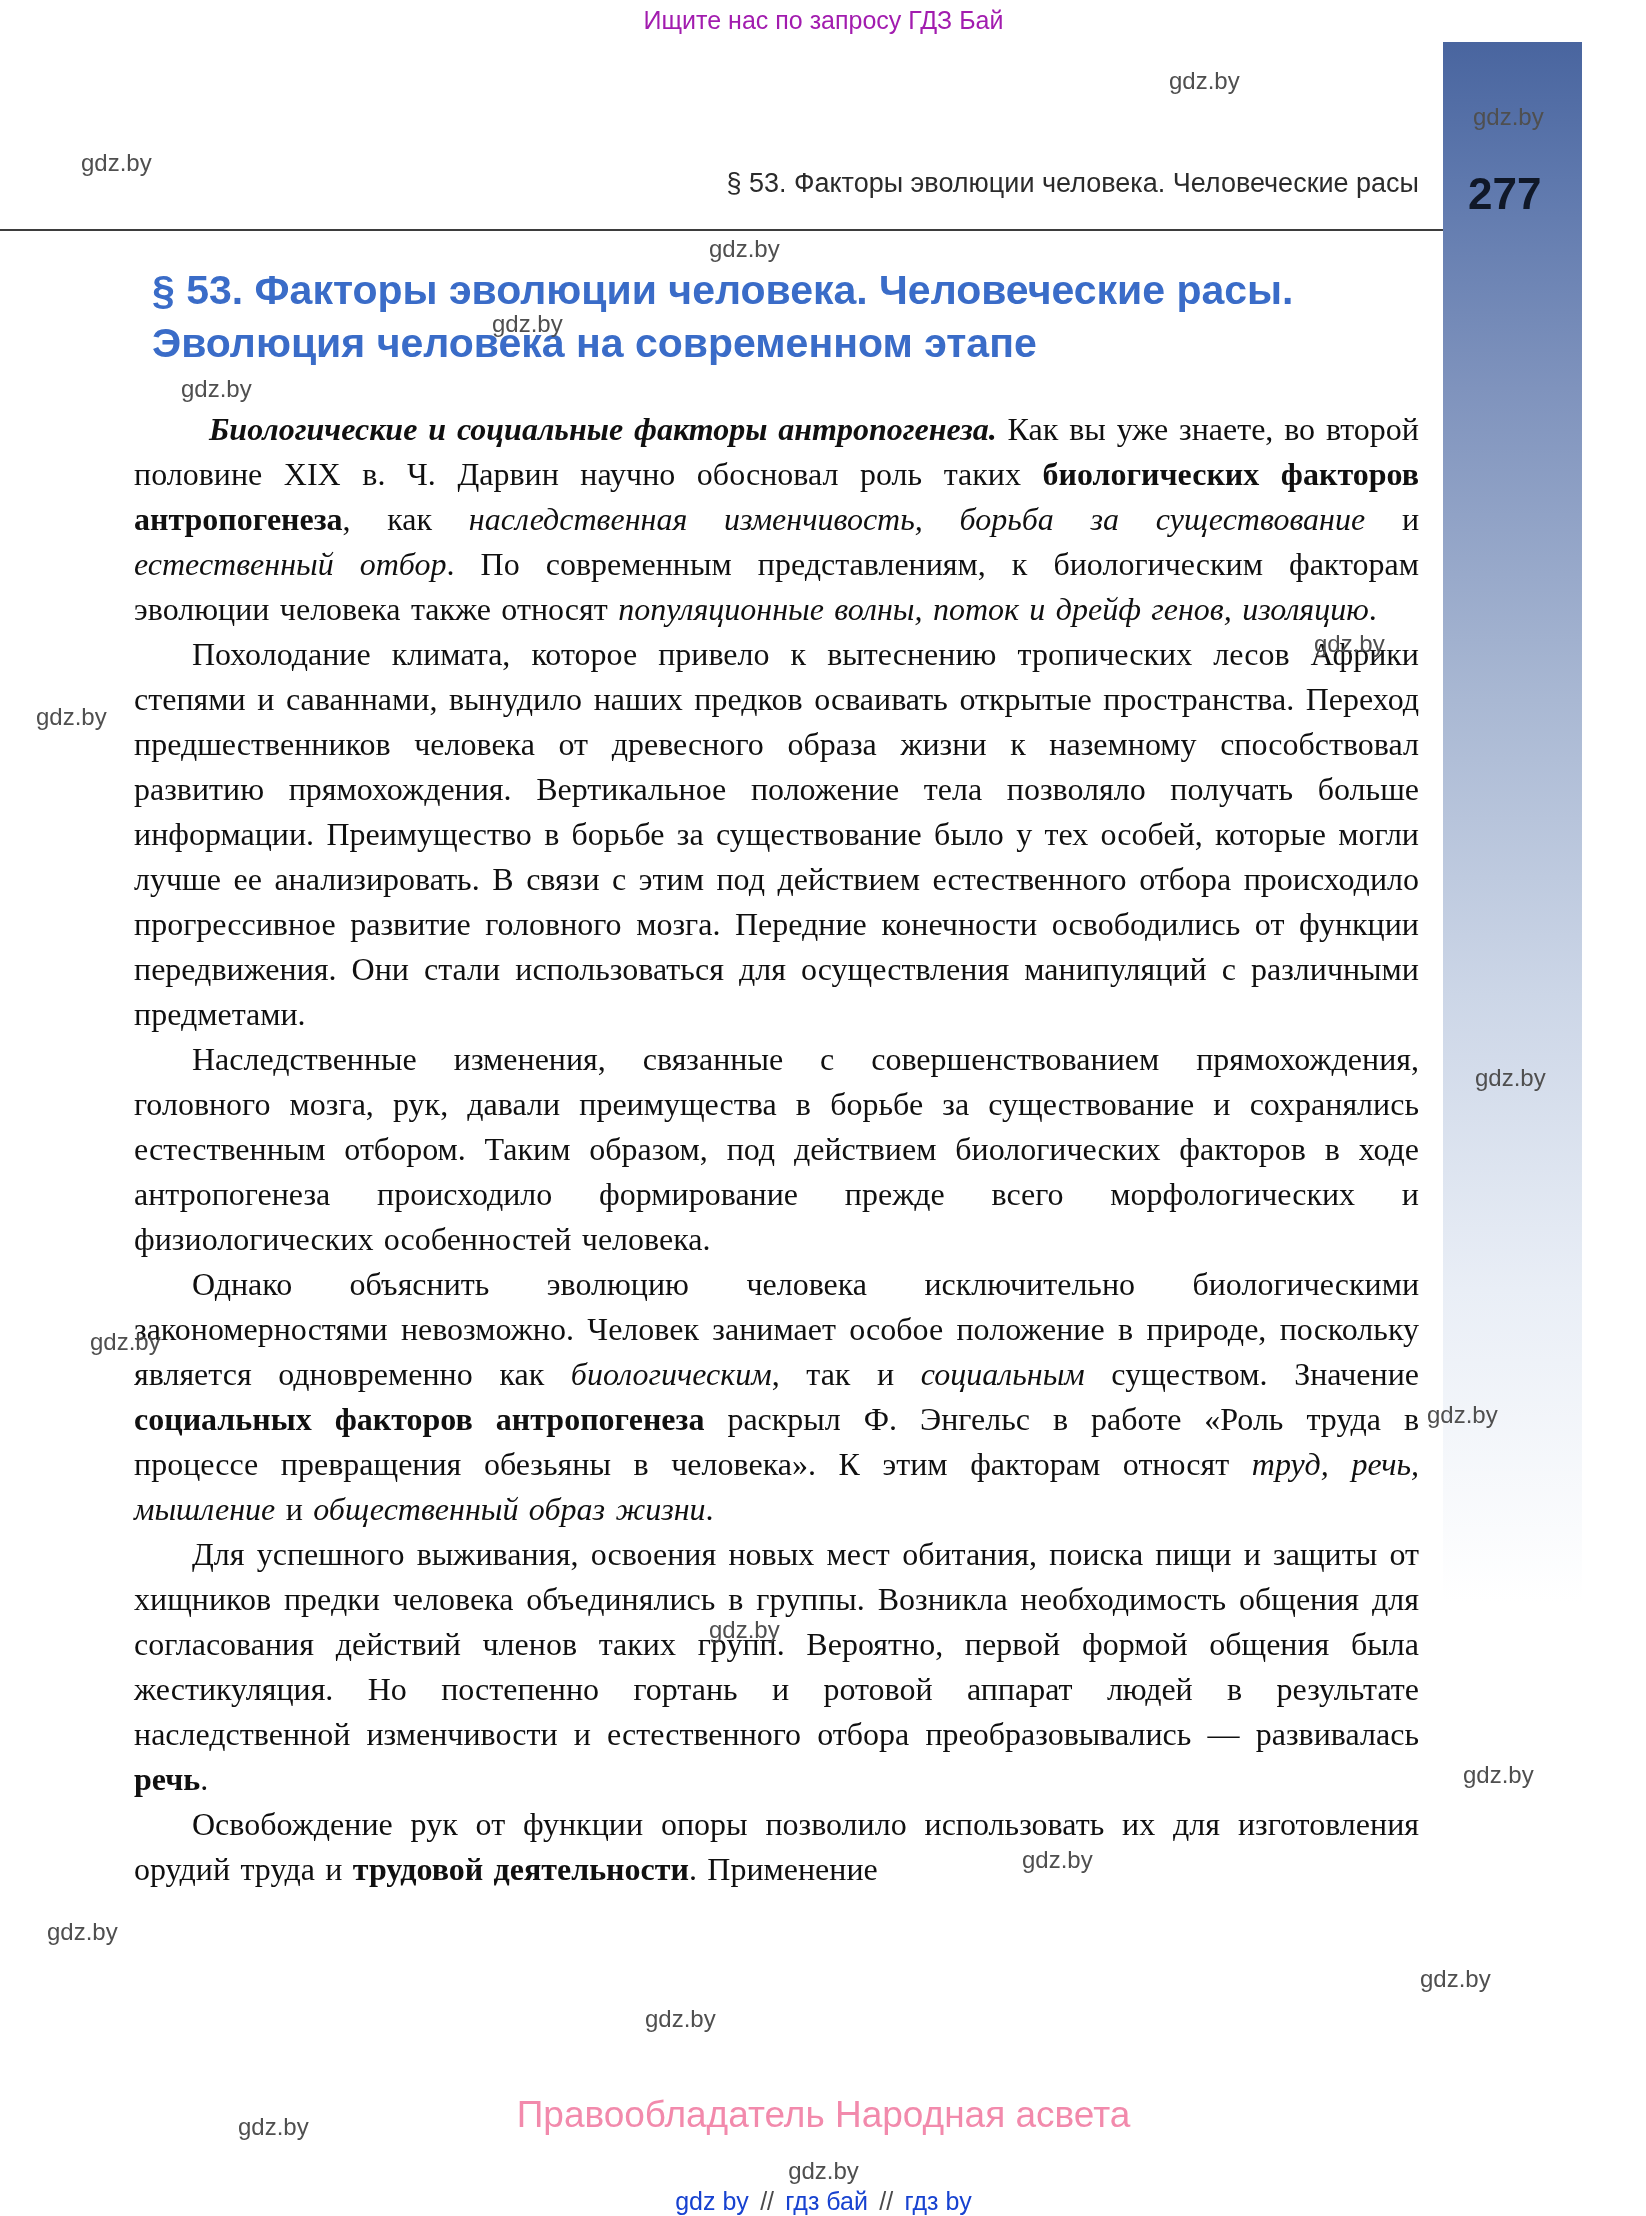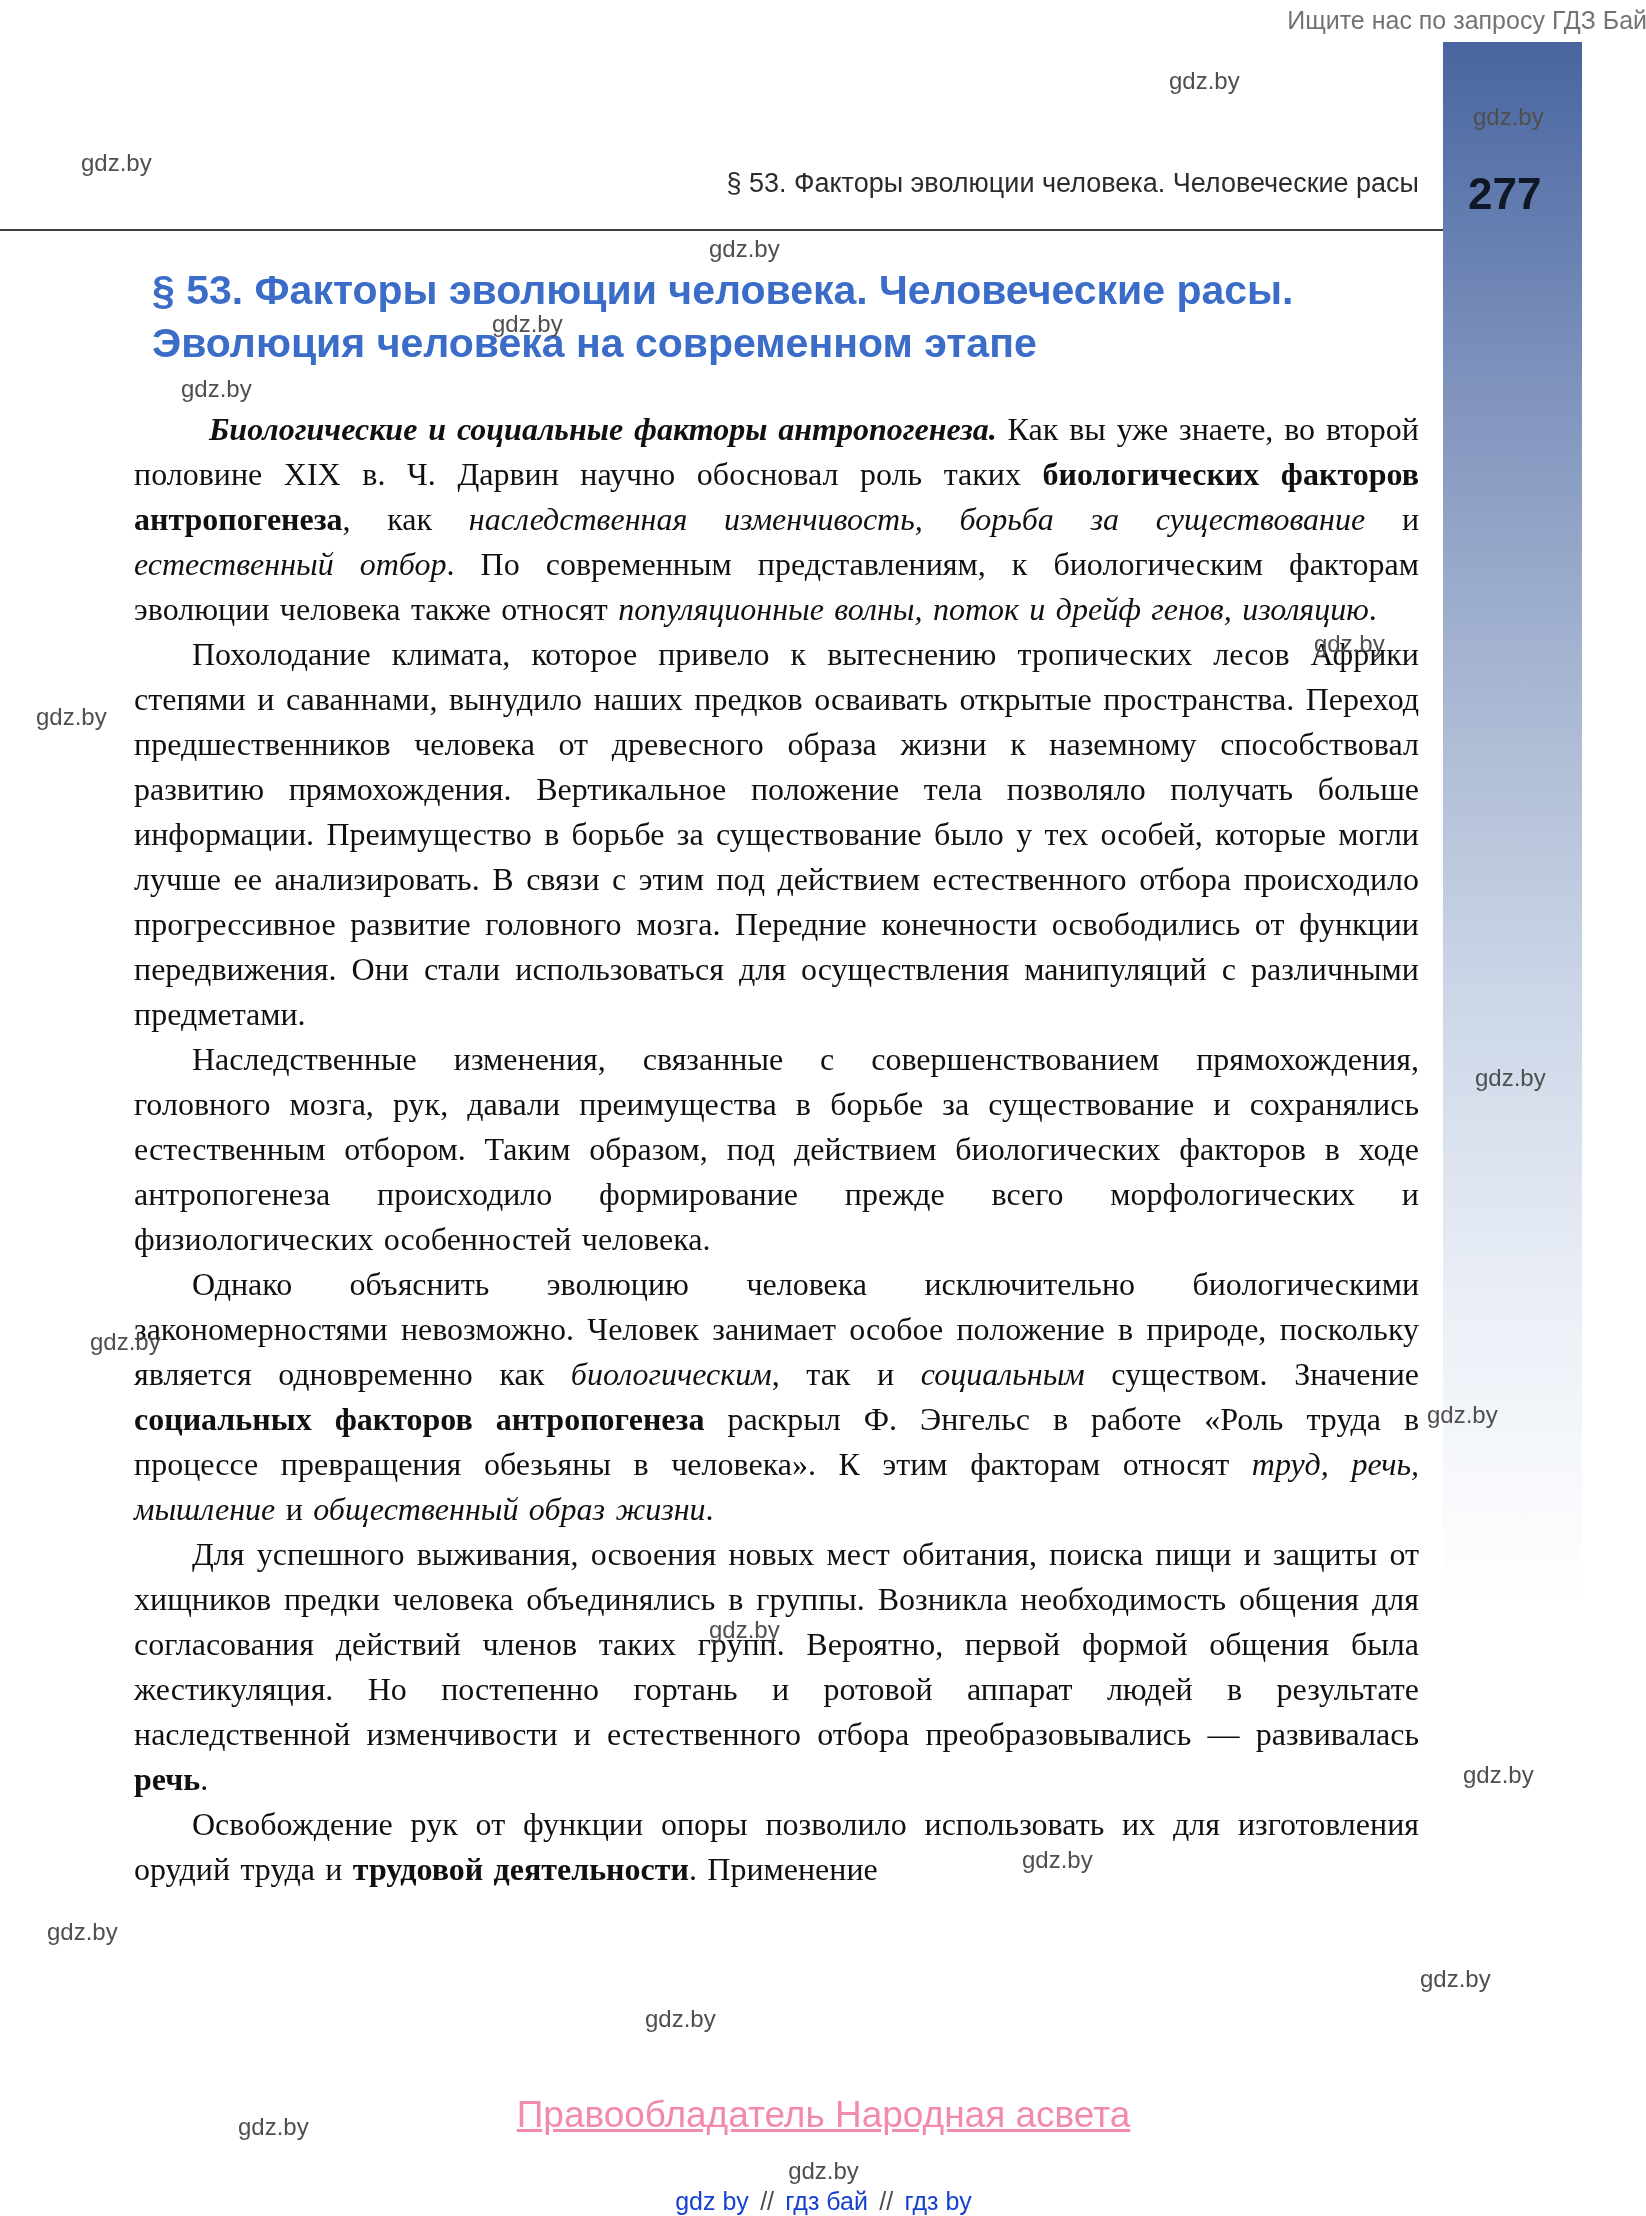--- a/index.html
+++ b/index.html
@@ -8,22 +8,22 @@
     width: 1647px; height: 2216px;
     background: #ffffff;
     position: relative;
     overflow: hidden;
     font-family: "Liberation Sans", sans-serif;
     color: #111;
   }
 
   .promo-top {
     position: absolute; top: 6.4px; left: 0; width: 100%;
-    text-align: right;
-    font-size: 25px; color: #737373;
+    text-align: center;
+    font-size: 25px; color: #a21caf;
   }
 
   .edge-bar {
     position: absolute; top: 42px; left: 1443px;
     width: 139px; height: 1733px;
     background: linear-gradient(180deg,
       #49659f 0%, #5e78ad 8%, #7f93bd 20%, #a9b8d3 38%,
       #ccd6e7 55%, #e9eef6 72%, #ffffff 90%, #ffffff 100%);
   }
 
@@ -62,21 +62,21 @@
 
   .wm {
     position: absolute;
     font-size: 24px; color: #4f4f4f;
     white-space: nowrap;
   }
 
   .copyright {
     position: absolute; top: 2094px; left: 0; width: 100%;
     text-align: center;
-    font-size: 37px; color: #f28aac; text-decoration: underline;
+    font-size: 37px; color: #f28aac;
   }
 
   .bottom-wm {
     position: absolute; top: 2157px; left: 0; width: 100%;
     text-align: center; font-size: 24px; color: #4f4f4f;
   }
 
   .bottom-links {
     position: absolute; top: 2187px; left: 0; width: 100%;
     text-align: center; font-size: 25px; color: #4a4a4a;

